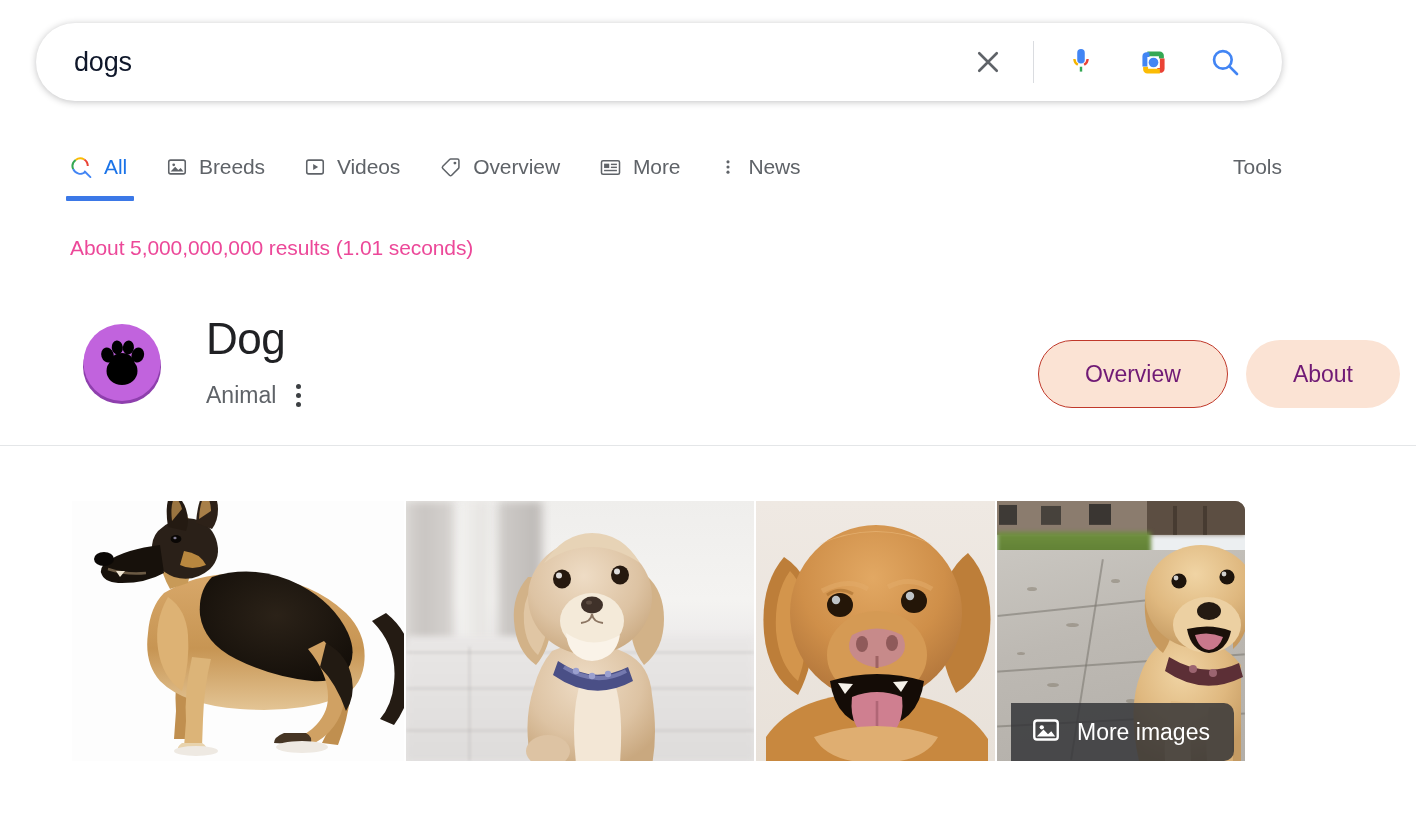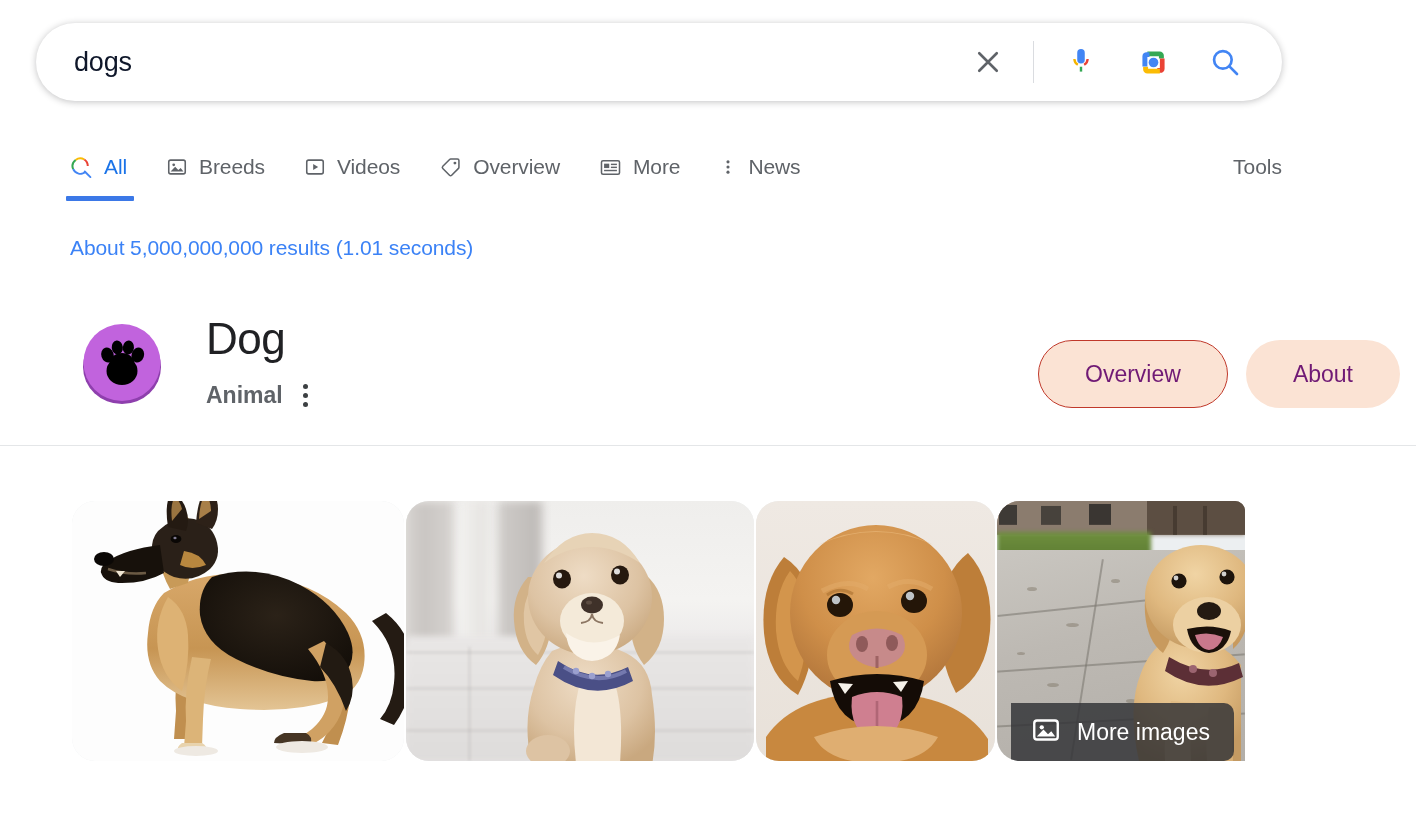--- a/index.html
+++ b/index.html
@@ -117,21 +117,21 @@
     cursor: pointer;
     margin-left: 24px;
   }
 
   
   .result-stats {
     position: absolute;
     left: 70px;
     top: 236px;
     font-size: 21px;
-    color: #3b82f6;
+    color: #ec4899;
     letter-spacing: -0.1px;
   }
 
   
   .kp-header {
     position: absolute;
     left: 0;
     top: 300px;
     width: 1416px;
     height: 145px;
@@ -152,21 +152,20 @@
     font-weight: 400;
     letter-spacing: -0.5px;
   }
   .kp-subtitle-row {
     position: absolute;
     left: 206px;
     top: 80px;
     display: flex;
     align-items: center;
     gap: 14px;
-    font-weight: bold;
   }
   .kp-subtitle {
     font-size: 23px;
     color: #5f6368;
   }
   .kebab {
     display: flex;
     flex-direction: column;
     gap: 4px;
     cursor: pointer;
@@ -220,21 +219,20 @@
     display: flex;
     gap: 2px;
   }
   .img-card {
     position: relative;
     height: 260px;
     overflow: hidden;
     background: #eceff1;
     cursor: pointer;
     flex-shrink: 0;
-    border-radius: 23px;
   }
   .img-card.c1 { width: 332px; }
   .img-card.c2 { width: 348px; }
   .img-card.c3 { width: 239px; }
   .img-card.c4 { width: 248px; border-top-right-radius: 10px; border-bottom-right-radius: 0; }
 
   .scene { position: absolute; inset: 0; }
 
   
   .gs-bg { position:absolute; inset:0; background:#fdfdfd; }

